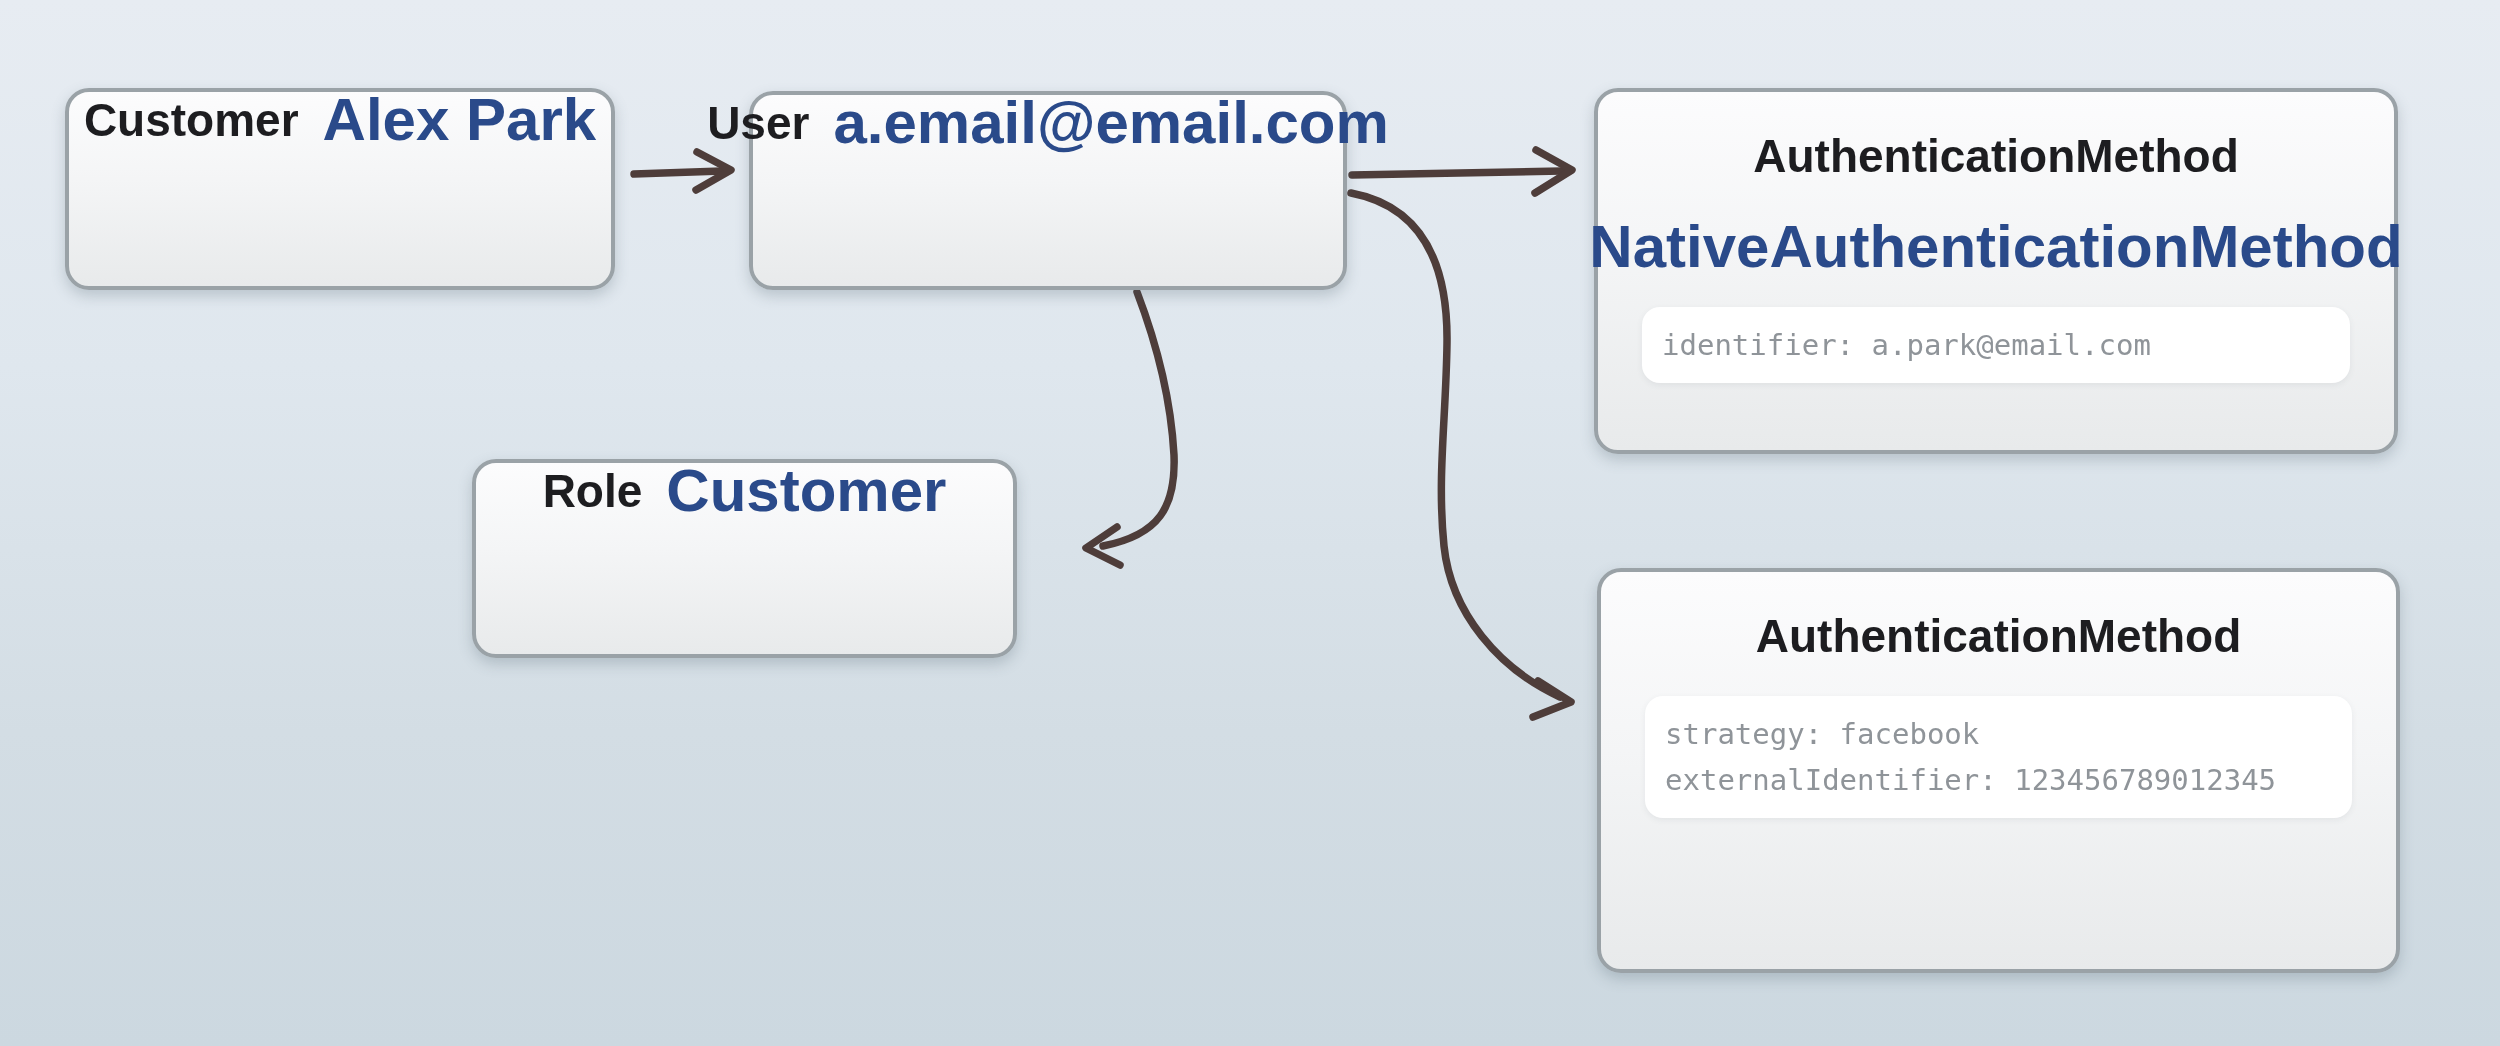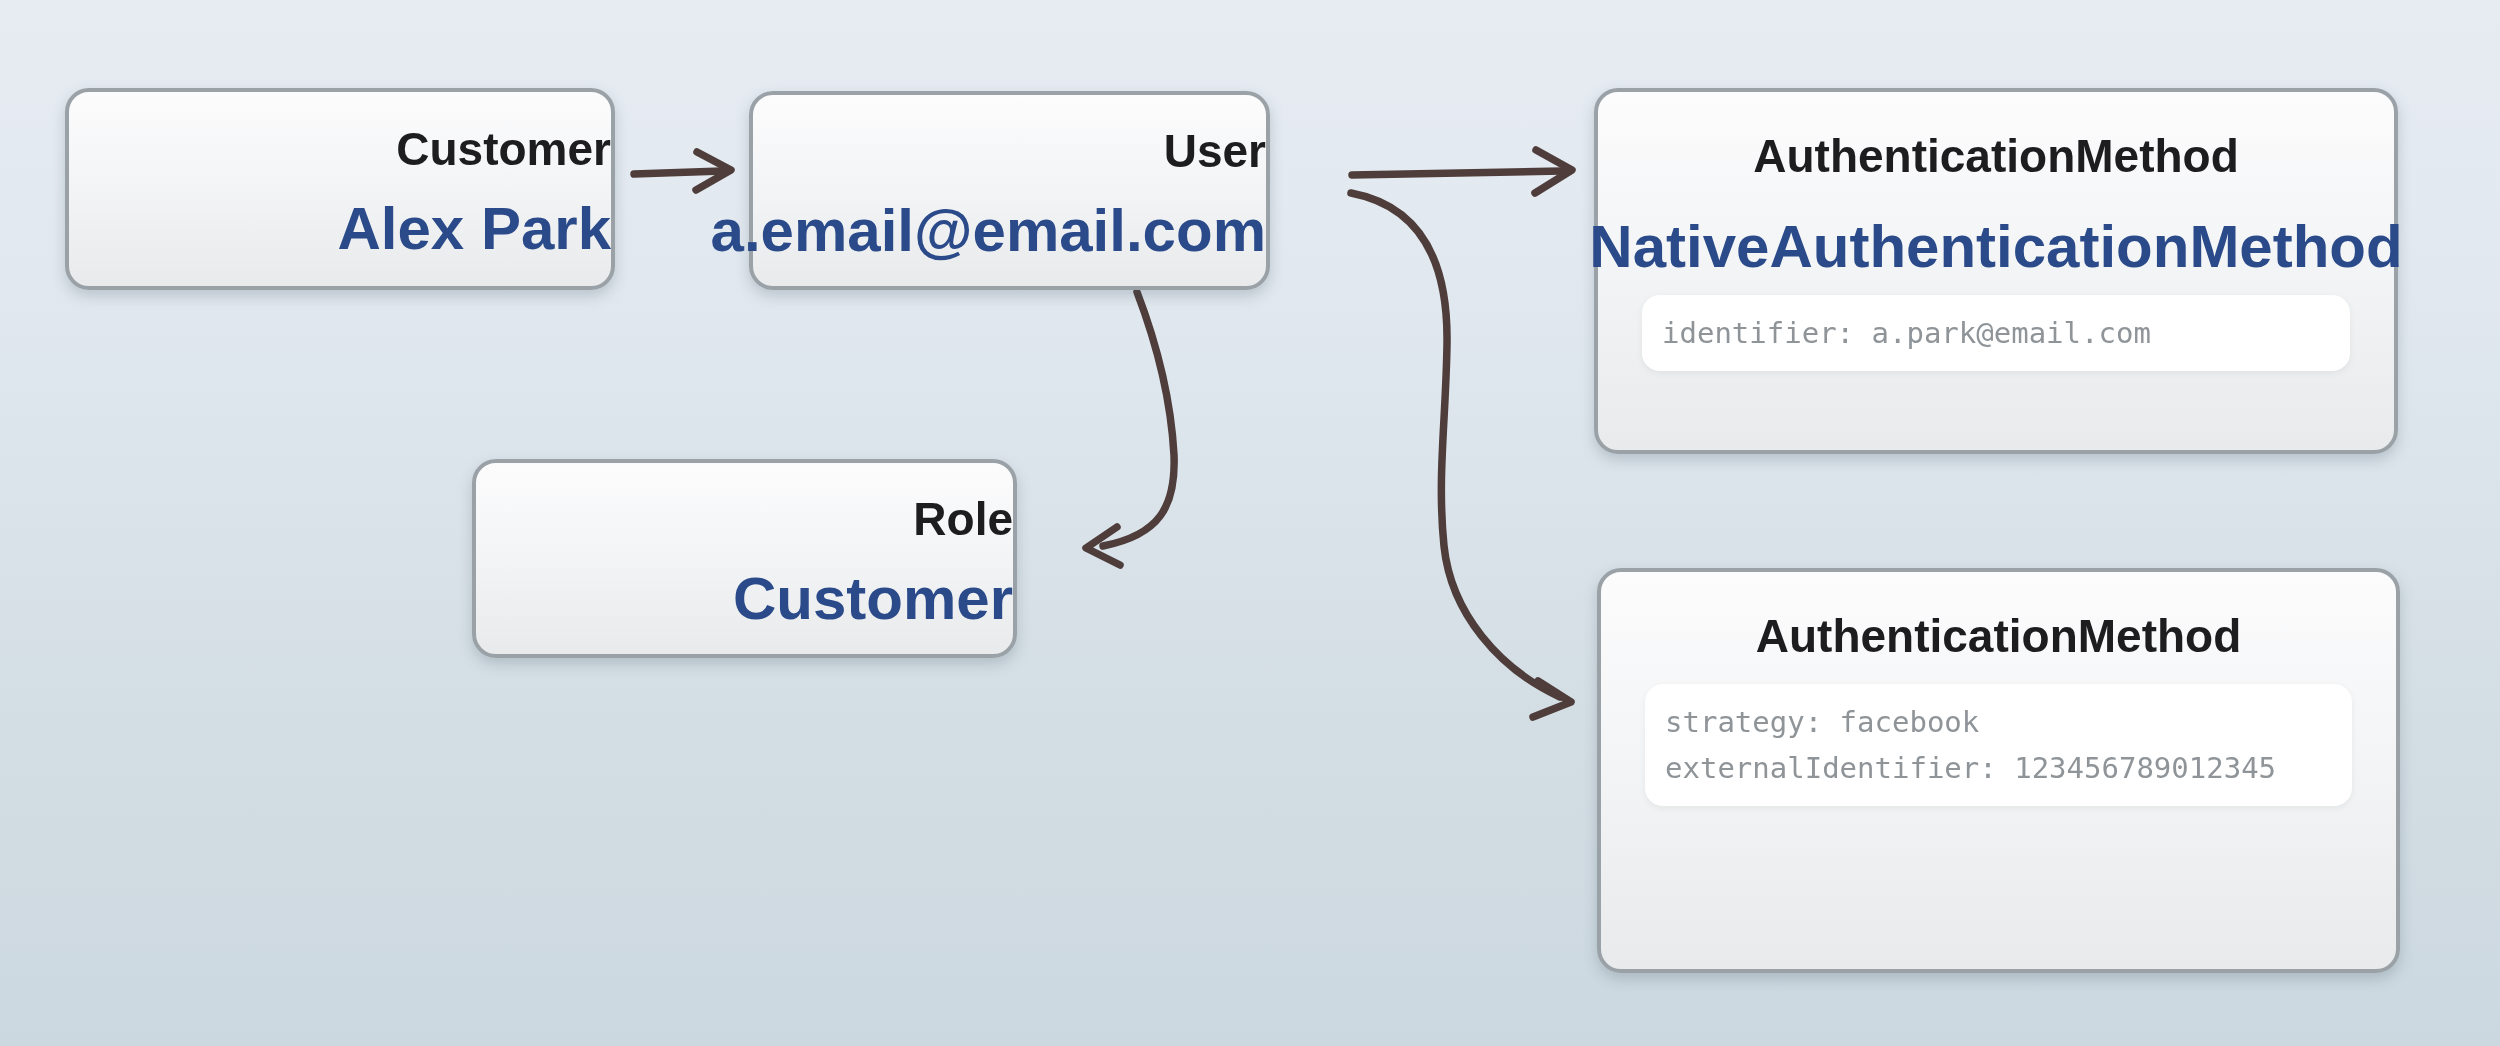--- a/index.html
+++ b/index.html
@@ -15,28 +15,28 @@
     stroke:#4e3d3a; stroke-width:7.5; fill:none;
     stroke-linecap:round; stroke-linejoin:round;
   }
   .node {
     position:absolute; box-sizing:border-box;
     border:4px solid #9aa2a7; border-radius:24px;
     background:linear-gradient(180deg, #fcfcfd 0%, #f4f5f6 45%, #e8eaeb 100%);
     box-shadow:0 6px 14px rgba(70,90,105,0.25);
     text-align:center;
   }
-  .simple { display:flex; flex-direction:column; align-items:flex-end; justify-content:center; gap:24px; }
+  .simple { display:flex; flex-direction:row; align-items:flex-start; justify-content:center; gap:24px; }
   .auth   { display:flex; flex-direction:column; align-items:center; }
   .node-title { font-size:46px; font-weight:bold; color:#1d1d20; line-height:56px; }
   .node-value { font-size:60px; font-weight:bold; color:#2a4a8a; line-height:56px; }
   .auth .node-title { margin-top:36px; }
   .auth .node-value { margin-top:35px; }
   .attr-card {
-    margin-top:20px; box-sizing:border-box;
+    margin-top:32px; box-sizing:border-box;
     width:calc(100% - 88px); padding:15px 20px;
     background:#ffffff; border-radius:18px;
     text-align:left; box-shadow:0 2px 6px rgba(60,80,95,0.08);
   }
   .attr-line {
     font-family:"DejaVu Sans Mono", monospace;
     font-size:29px; line-height:46px; color:#8f9499; white-space:pre;
   }
 </style>
 </head>
@@ -61,21 +61,21 @@
       <path d="M 1137 292 C 1158 347 1171 400 1174 455 C 1176 507 1159 535 1103 546"></path>
       <path d="M 1117 527 L 1086 548 L 1120 565"></path>
     </g>
   </svg>
 
   <div class="node simple" style="left:65px; top:88px; width:550px; height:202px">
     <div class="node-title">Customer</div>
     <div class="node-value">Alex Park</div>
   </div>
 
-  <div class="node simple" style="left:749px; top:91px; width:521px; height:199px">
+  <div class="node simple" style="left:749px; top:91px; width:598px; height:199px">
     <div class="node-title">User</div>
     <div class="node-value">a.email@email.com</div>
   </div>
 
   <div class="node auth" style="left:1594px; top:88px; width:804px; height:366px">
     <div class="node-title">AuthenticationMethod</div>
     <div class="node-value">NativeAuthenticationMethod</div>
     <div class="attr-card">
       <div class="attr-line">identifier: a.park@email.com</div>
     </div>

